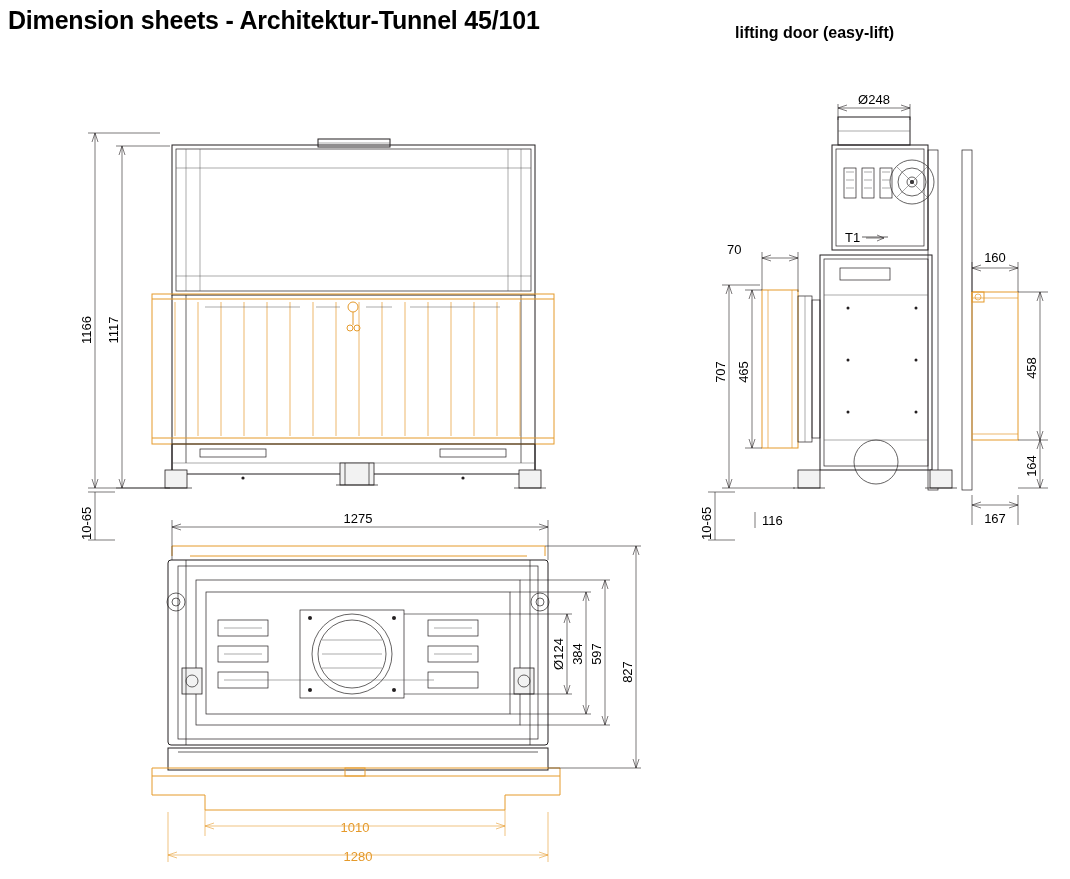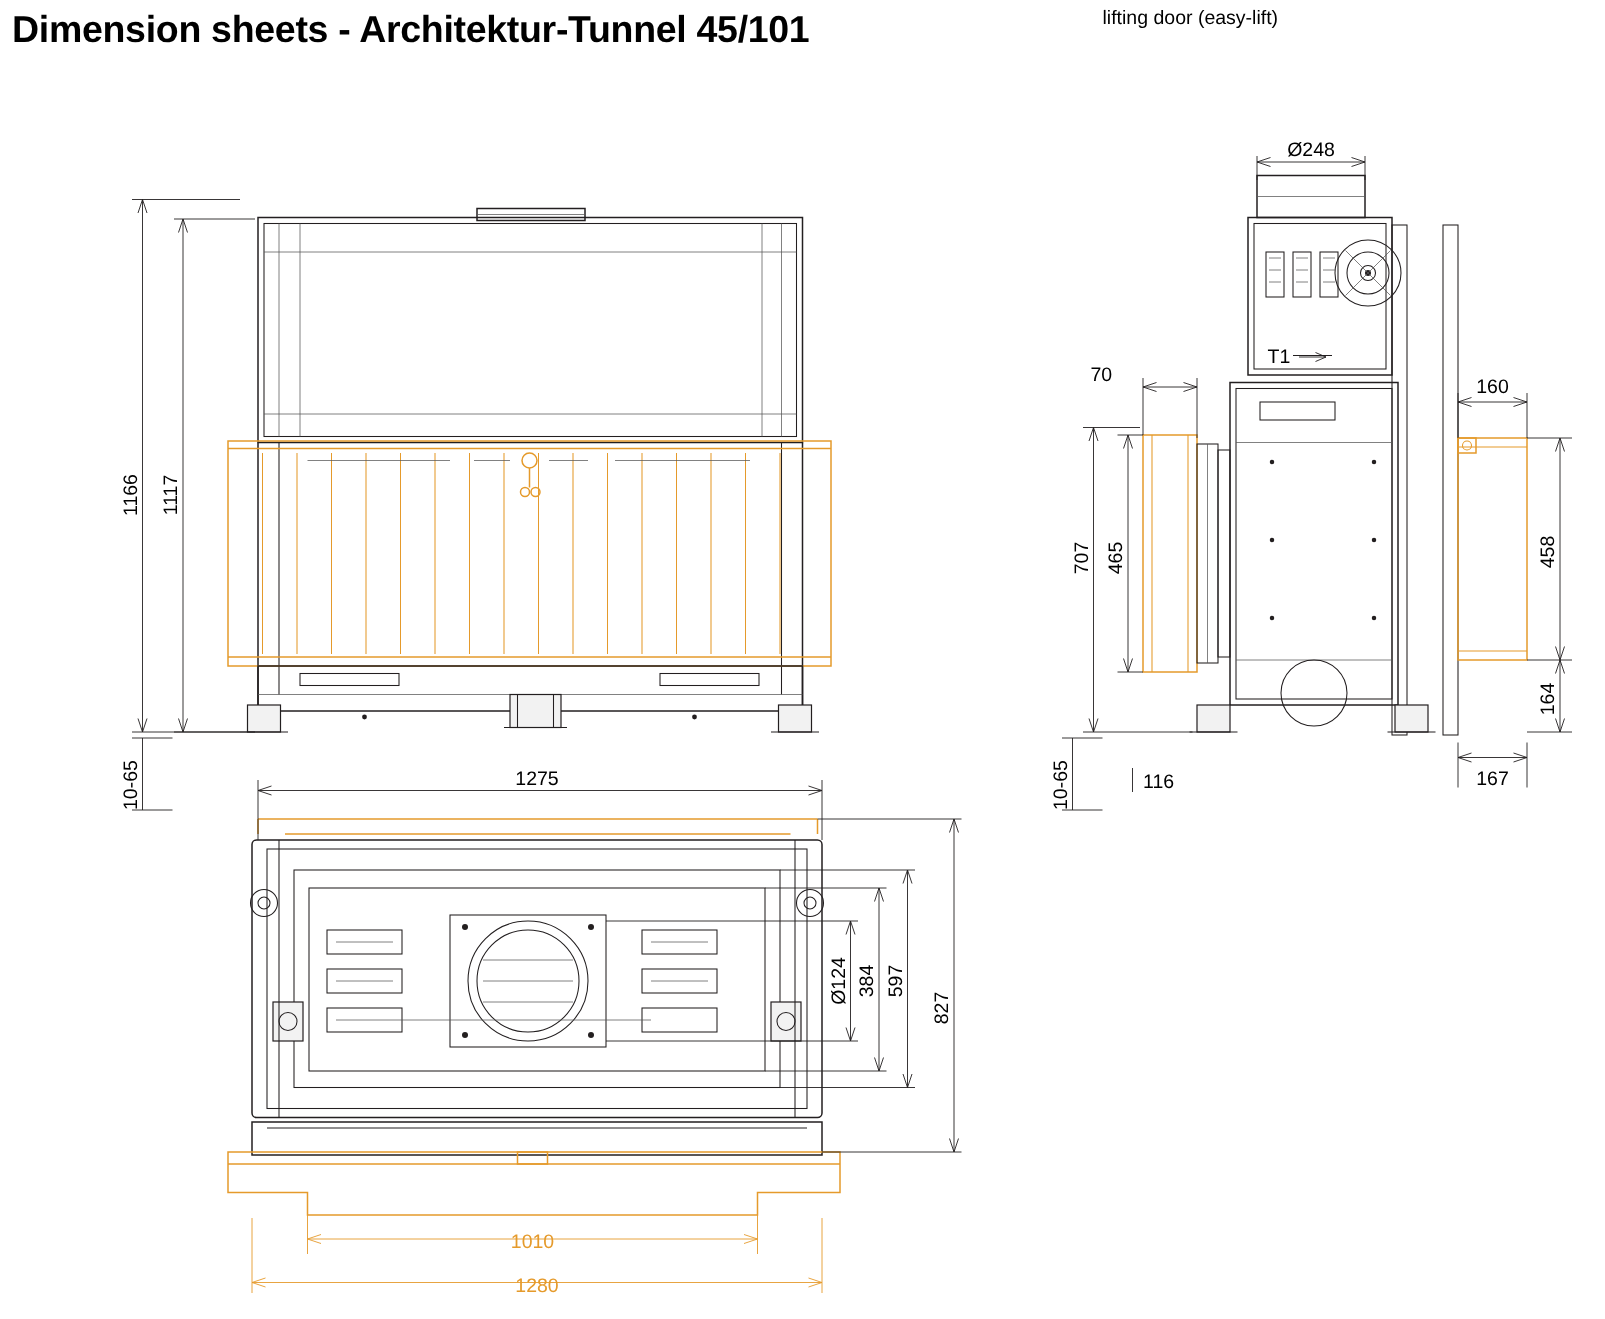--- a/index.html
+++ b/index.html
@@ -26,23 +26,23 @@
     left: 8px;
     top: 6px;
     font-size: 25px;
     font-weight: bold;
     letter-spacing: -0.2px;
     white-space: nowrap;
   }
   #title-sub {
     position: absolute;
     left: 735px;
-    top: 4px;
-    font-size: 13px;
-    font-weight: normal;
+    top: 24px;
+    font-size: 16px;
+    font-weight: bold;
     white-space: nowrap;
   }
   svg.drawing {
     position: absolute;
     left: 0;
     top: 0;
     width: 1070px;
     height: 879px;
   }
   .dimtext {

